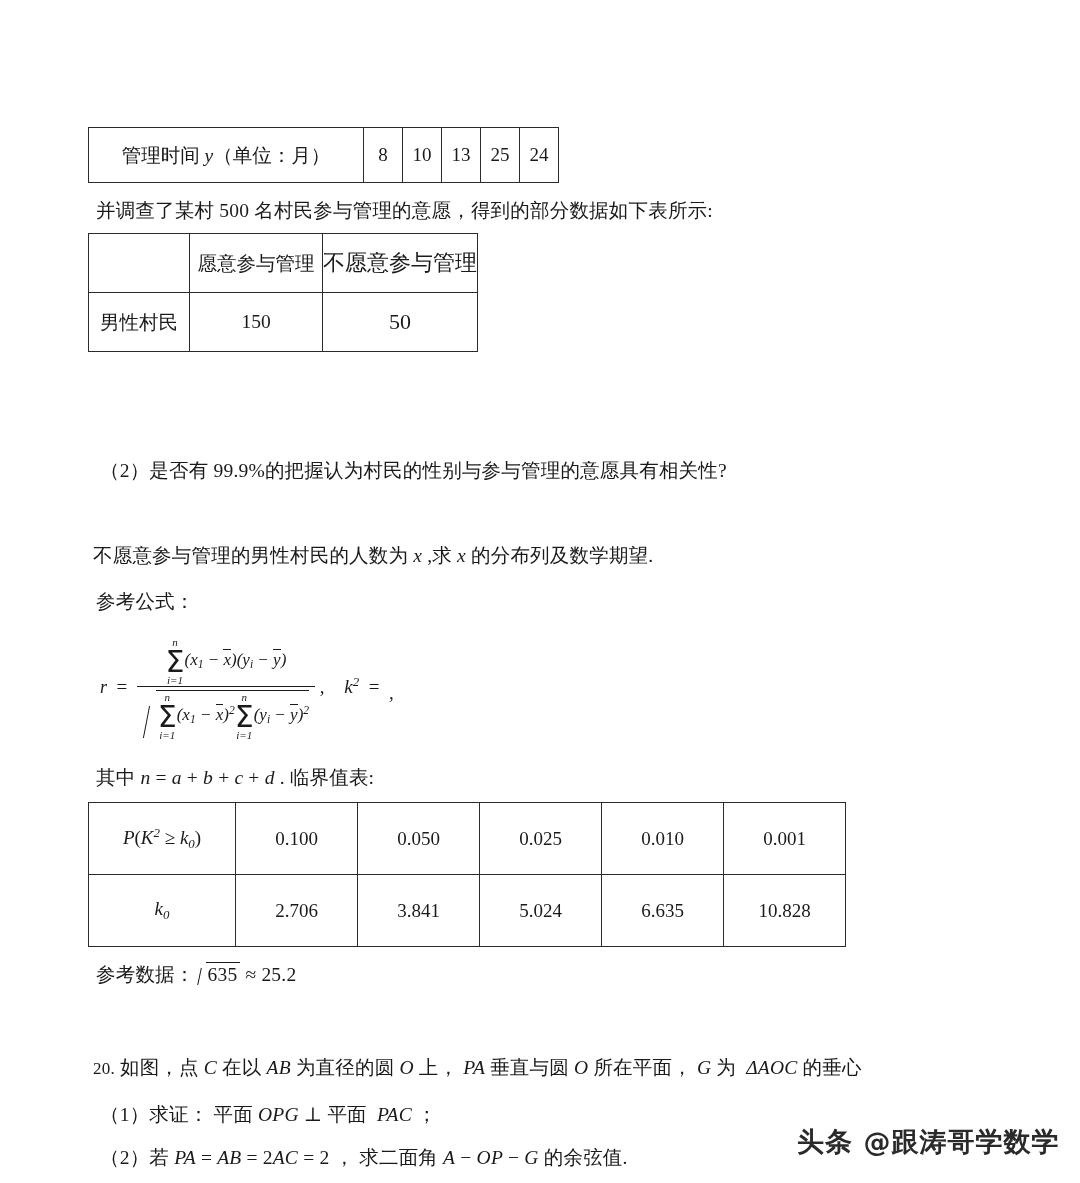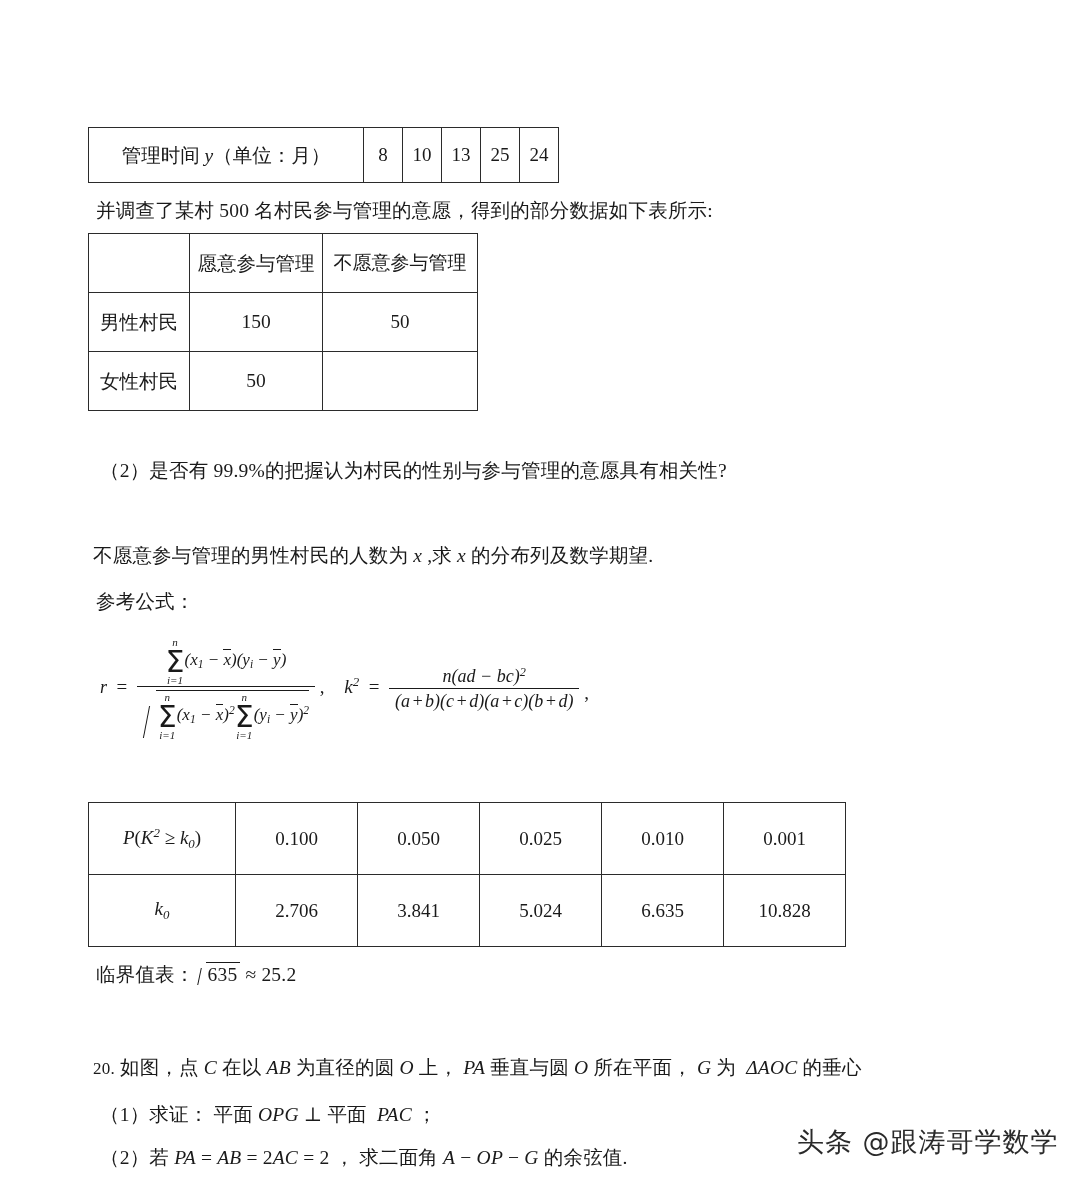--- a/index.html
+++ b/index.html
@@ -58,21 +58,21 @@
     width: 38px; height: 54px; font-size: 19px;
   }
 
   
   #tbl-cont { left: 88px; top: 233px; padding-left: 16px; }
   #tbl-cont td {
     height: 58px;
   }
   #tbl-cont td.c0 { width: 100px; font-size: 19.5px; text-align: center;}
   #tbl-cont td.c1 { width: 132px; font-size: 19.5px; }
-  #tbl-cont td.c2 { width: 154px; font-size: 19px; }
+  #tbl-cont td.c2 { width: 154px; font-size: 22px; }
 
   
   #tbl-crit { left: 88px; top: 802px; padding-left: 28px; }
   #tbl-crit td {
     height: 71px;
     font-size: 19px;
   }
   #tbl-crit td.hdcell { width: 146px; }
   #tbl-crit td.vcell  { width: 121px; }
 
@@ -188,21 +188,21 @@
   }
   #formula-r { font-size: 18px; }
 
   
   #watermark {
     position: absolute;
     left: 797px;
     top: 1124px;
     font-family: "DejaVu Sans", sans-serif;
     font-size: 27px;
-    font-weight: normal;
+    font-weight: bold;
     color: #2a2a2a;
     letter-spacing: 1px;
     white-space: nowrap;
     text-shadow: 1.5px 1.5px 0 rgba(255,255,255,0.95);
   }
 </style>
 </head>
 <body>
 
 <div class="page">
@@ -228,25 +228,20 @@
     <tbody>
         <tr>
       <td class="c0"></td>
       <td class="c1">愿意参与管理</td>
       <td class="c2">不愿意参与管理</td>
     </tr>
     <tr>
       <td class="c0">男性村民</td>
       <td class="c1">150</td>
       <td class="c2">50</td>
-    </tr>
-    <tr>
-      <td class="c0">女性村民</td>
-      <td class="c1">50</td>
-      <td class="c2"></td>
     </tr>
   </tbody>
     </table>
 
 
   <div class="ln" style="left:100px; top:459px;">（2）是否有 99.9%的把握认为村民的性别与参与管理的意愿具有相关性?</div>
 
 
   <div class="ln" style="left:93px; top:544px;">
     <span class="mathn">不愿意参与管理的男性村民的人数为</span><span class="it">&nbsp;x&nbsp;</span><span class="mathn">,求</span><span class="it">&nbsp;x&nbsp;</span><span class="mathn">的分布列及数学期望.</span>
@@ -284,27 +279,26 @@
         </span>
       </span>
     </span>
 
     <span class="mathn" style="font-size:19px;">,</span>
 
     
     <span class="math" style="font-size:19px; margin-left:15px;">k<span class="sup mathn">2</span></span>
     <span class="mathn" style="font-size:19px;">&nbsp;=&nbsp;</span>
 
-    <span class="frac" style="font-size:18px;">
-      <span class="top math">n(ad&nbsp;−&nbsp;bc)<span class="sup mathn">2</span></span>
-      <span class="bot math">(a + b)(c + d)(a + c)(b + d)</span>
-    </span>
     <span class="mathn" style="font-size:19px; vertical-align:-6px;">,</span>
   </div>
 
+  <div class="ln" style="left:96px; top:766px;">
+    <span class="mathn">其中&nbsp;</span><span class="it">n</span><span class="mathn">&nbsp;=&nbsp;</span><span class="it">a</span><span class="mathn">&nbsp;+&nbsp;</span><span class="it">b</span><span class="mathn">&nbsp;+&nbsp;</span><span class="it">c</span><span class="mathn">&nbsp;+&nbsp;</span><span class="it">d</span><span class="mathn">&nbsp;.&nbsp;临界值表:</span>
+  </div>
 
   <table class="doc" id="tbl-crit">
     <tbody>
         <tr>
       <td class="hdcell">
         <span class="math">P</span><span class="mathn">(</span><span class="math">K<span class="sup mathn">2</span></span><span class="mathn">&nbsp;≥&nbsp;</span><span class="math">k<span class="sub">0</span></span><span class="mathn">)</span>
       </td>
       <td class="vcell">0.100</td>
       <td class="vcell">0.050</td>
       <td class="vcell">0.025</td>
@@ -318,21 +312,21 @@
       <td class="vcell">2.706</td>
       <td class="vcell">3.841</td>
       <td class="vcell">5.024</td>
       <td class="vcell">6.635</td>
       <td class="vcell">10.828</td>
     </tr>
   </tbody>
     </table>
 
   <div class="ln" style="left:96px; top:962px; font-size:19.5px;">
-    <span>临界值表：</span><span class="sqrt-sm"><span class="mathn">635</span></span><span class="mathn">&nbsp;</span><span>≈ 25.2</span>
+    <span>参考数据：</span><span class="sqrt-sm"><span class="mathn">635</span></span><span class="mathn">&nbsp;</span><span>≈ 25.2</span>
   </div>
 
   <div class="ln" style="left:93px; top:1056px;">
     <span class="mathn" style="font-size:17px;">20.</span><span class="mathn">&nbsp;如图，点&nbsp;</span><span class="it">C</span><span class="mathn">&nbsp;在以&nbsp;</span><span class="it">AB</span><span class="mathn">&nbsp;为直径的圆&nbsp;</span><span class="it">O</span><span class="mathn">&nbsp;上，&nbsp;</span><span class="it">PA</span><span class="mathn">&nbsp;垂直与圆&nbsp;</span><span class="it">O</span><span class="mathn">&nbsp;所在平面，&nbsp;</span><span class="it">G</span><span class="mathn">&nbsp;为&nbsp;&nbsp;</span><span class="it">ΔAOC</span><span class="mathn">&nbsp;的垂心</span>
   </div>
 
   <div class="ln" style="left:100px; top:1103px;">
     <span class="mathn">（1）求证：&nbsp;平面&nbsp;</span><span class="it">OPG</span><span class="mathn">&nbsp;⊥&nbsp;平面&nbsp;&nbsp;</span><span class="it">PAC</span><span class="mathn">&nbsp;；</span>
   </div>
 

